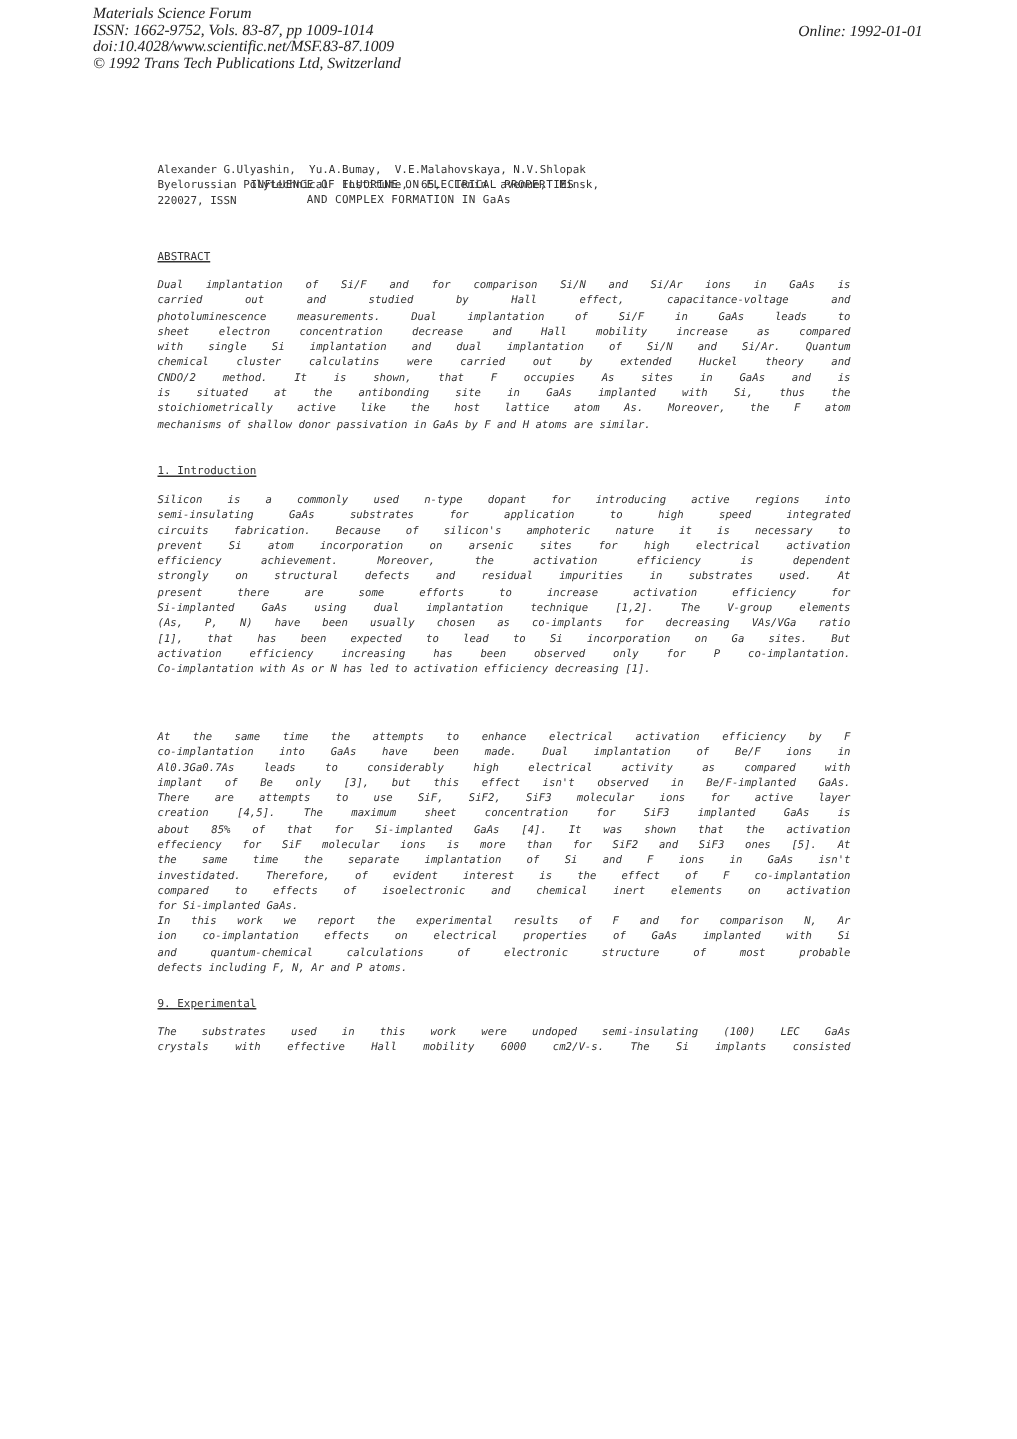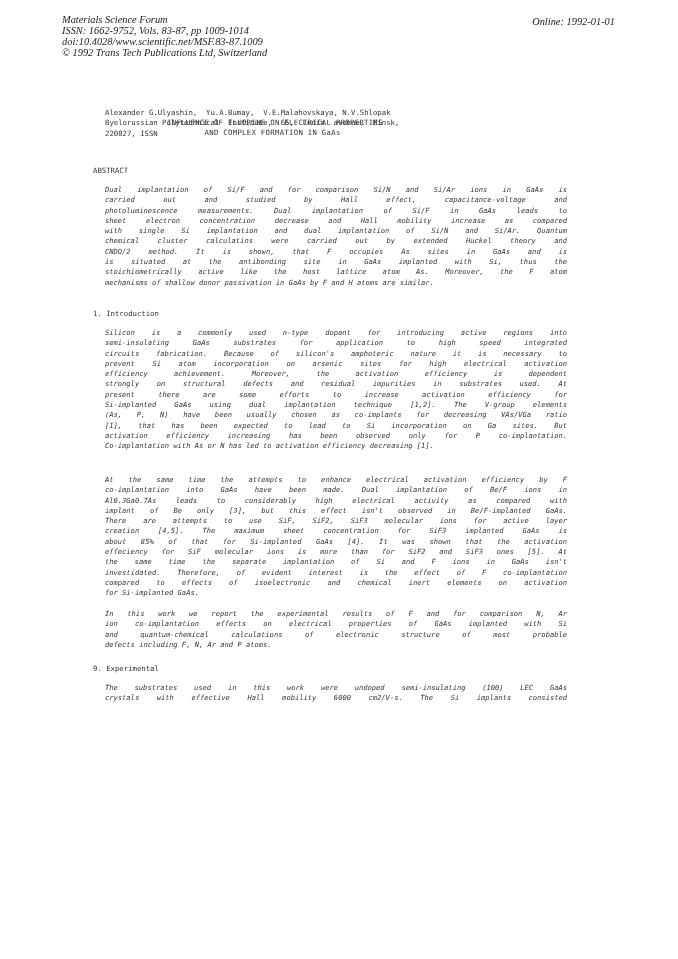--- a/index.html
+++ b/index.html
@@ -1,24 +1,24 @@
 <!DOCTYPE html>
 <html><head>
 <meta charset="utf-8">
 <style>
   html, body { margin: 0; padding: 0; background: #ffffff; }
   body { width: 678px; height: 959px; position: relative; overflow: hidden; }
   .hdr { position: absolute; font-family: "Liberation Serif", serif; font-style: italic; font-size: 10.4px; line-height: 11px; color: #222; }
-  .hdr-left { left: 62px; top: 14px; }
+  .hdr-left { left: 62px; top: 4px; }
   .hdr-right { right: 63px; top: 16px; }
   .mono { font-family: "DejaVu Sans Mono", "Liberation Mono", monospace; color: #333; }
   .title { position: absolute; left: 167px; top: 74px; font-size: 7.3px; line-height: 10px; letter-spacing: 0.3px; white-space: pre; margin-top: 44px; }
   .authors { position: absolute; left: 105px; top: 108px; font-size: 7.3px; line-height: 10.3px; white-space: pre; }
   .block { position: absolute; left: 105px; width: 462px; font-size: 7.1px; line-height: 10.3px; }
-  .heading { position: absolute; left: 93px; font-size: 7.3px; line-height: 10px; }
+  .heading { position: absolute; left: 105px; font-size: 7.3px; line-height: 10px; text-decoration: underline; }
   .para p { margin: 0; text-align: justify; text-align-last: justify; white-space: nowrap; font-style: italic; }
   .para p.last { text-align-last: left; }
 </style>
 </head>
 <body>
 
 <div class="hdr hdr-left">
   <div>Materials Science Forum</div>
   <div>ISSN: 1662-9752, Vols. 83-87, pp 1009-1014</div>
   <div>doi:10.4028/www.scientific.net/MSF.83-87.1009</div>
@@ -53,21 +53,21 @@
     <p>prevent Si atom incorporation on arsenic sites for high electrical activation</p>
     <p>efficiency achievement. Moreover, the activation efficiency is dependent</p>
     <p>strongly on structural defects and residual impurities in substrates used. At</p>
     <p>present there are some efforts to increase activation efficiency for</p>
     <p>Si-implanted GaAs using dual implantation technique [1,2]. The V-group elements</p>
     <p>(As, P, N) have been usually chosen as co-implants for decreasing VAs/VGa ratio</p>
     <p>[1], that has been expected to lead to Si incorporation on Ga sites. But</p>
     <p>activation efficiency increasing has been observed only for P co-implantation.</p>
     <p class="last">Co-implantation with As or N has led to activation efficiency decreasing [1].</p>
   </div>
-<div class="mono block para" style="top:475px;" id="s1p2">
+<div class="mono block para" style="top:486px;" id="s1p2">
     <p>At the same time the attempts to enhance electrical activation efficiency by F</p>
     <p>co-implantation into GaAs have been made. Dual implantation of Be/F ions in</p>
     <p>Al0.3Ga0.7As leads to considerably high electrical activity as compared with</p>
     <p>implant of Be only [3], but this effect isn't observed in Be/F-implanted GaAs.</p>
     <p>There are attempts to use SiF, SiF2, SiF3 molecular ions for active layer</p>
     <p>creation [4,5]. The maximum sheet concentration for SiF3 implanted GaAs is</p>
     <p>about 85% of that for Si-implanted GaAs [4]. It was shown that the activation</p>
     <p>effeciency for SiF molecular ions is more than for SiF2 and SiF3 ones [5]. At</p>
     <p>the same time the separate implantation of Si and F ions in GaAs isn't</p>
     <p>investidated. Therefore, of evident interest is the effect of F co-implantation</p>

